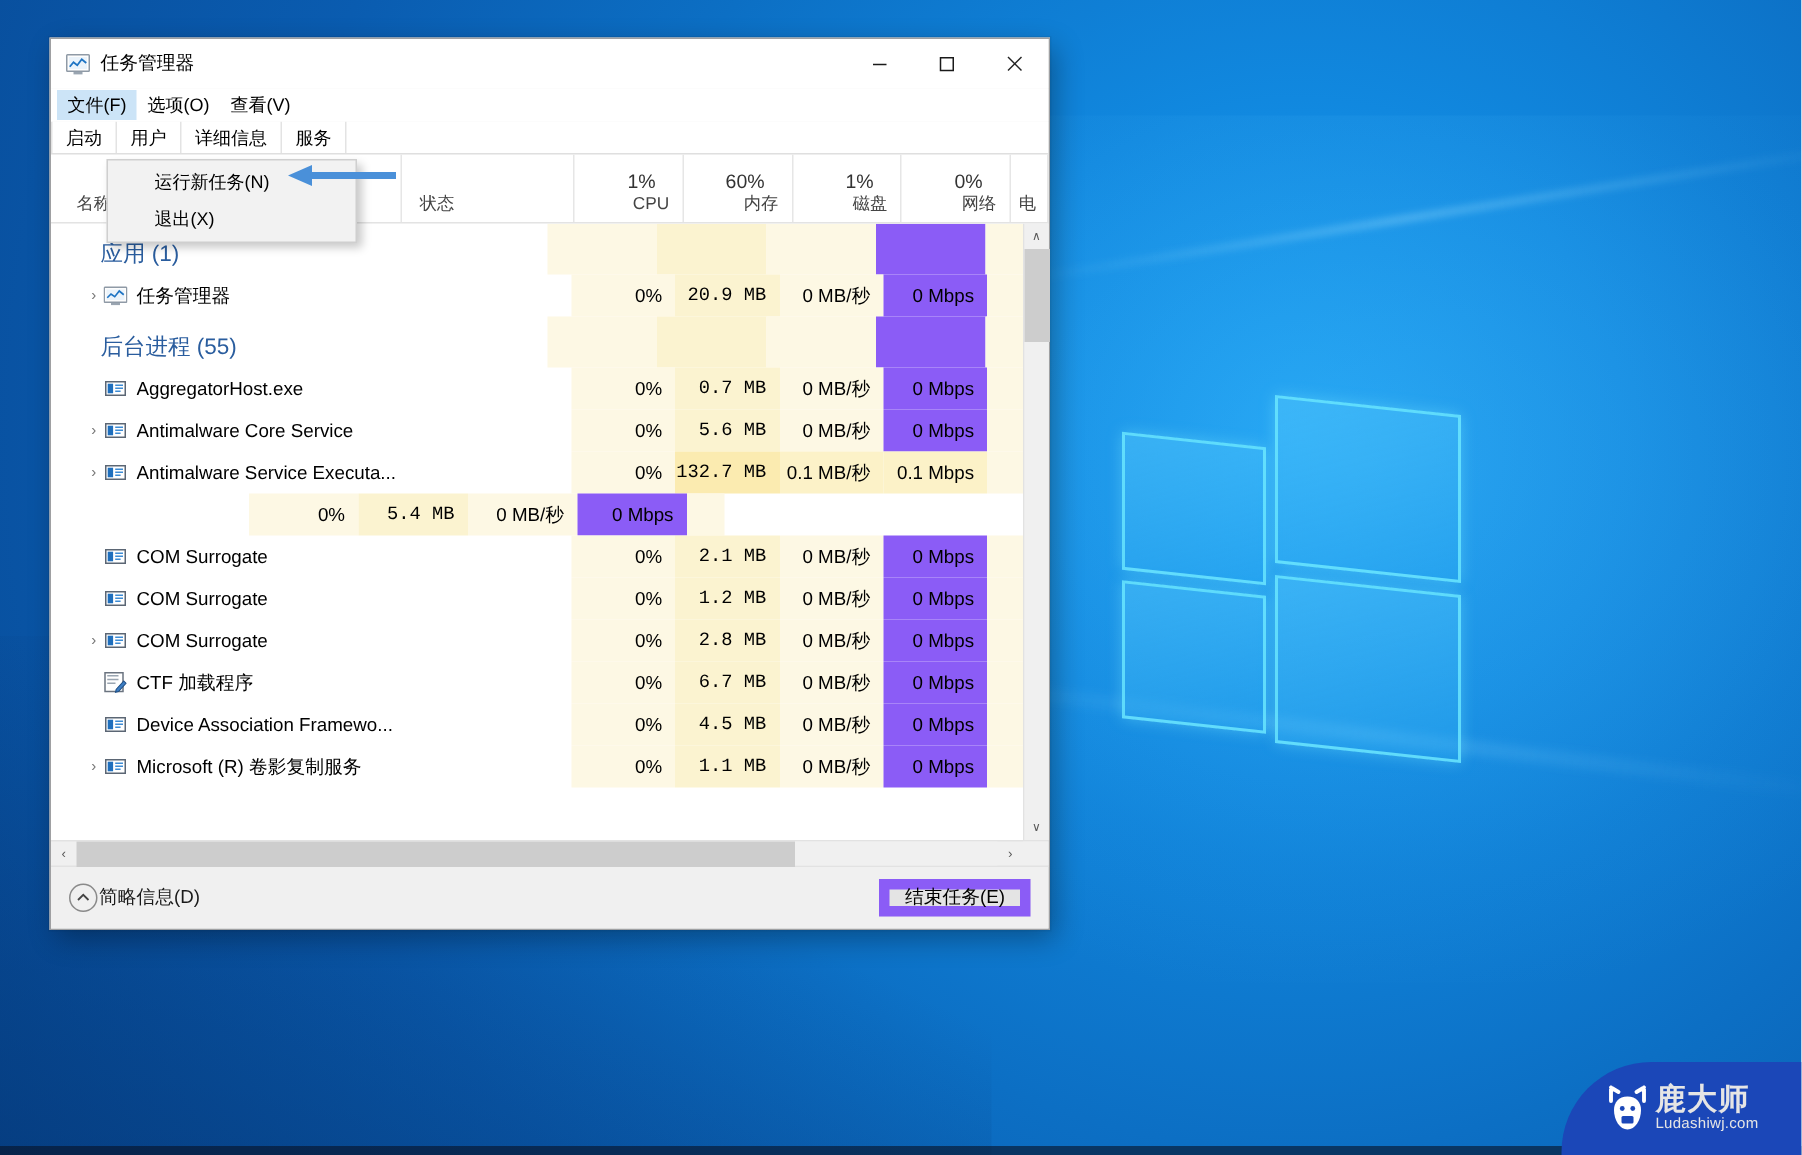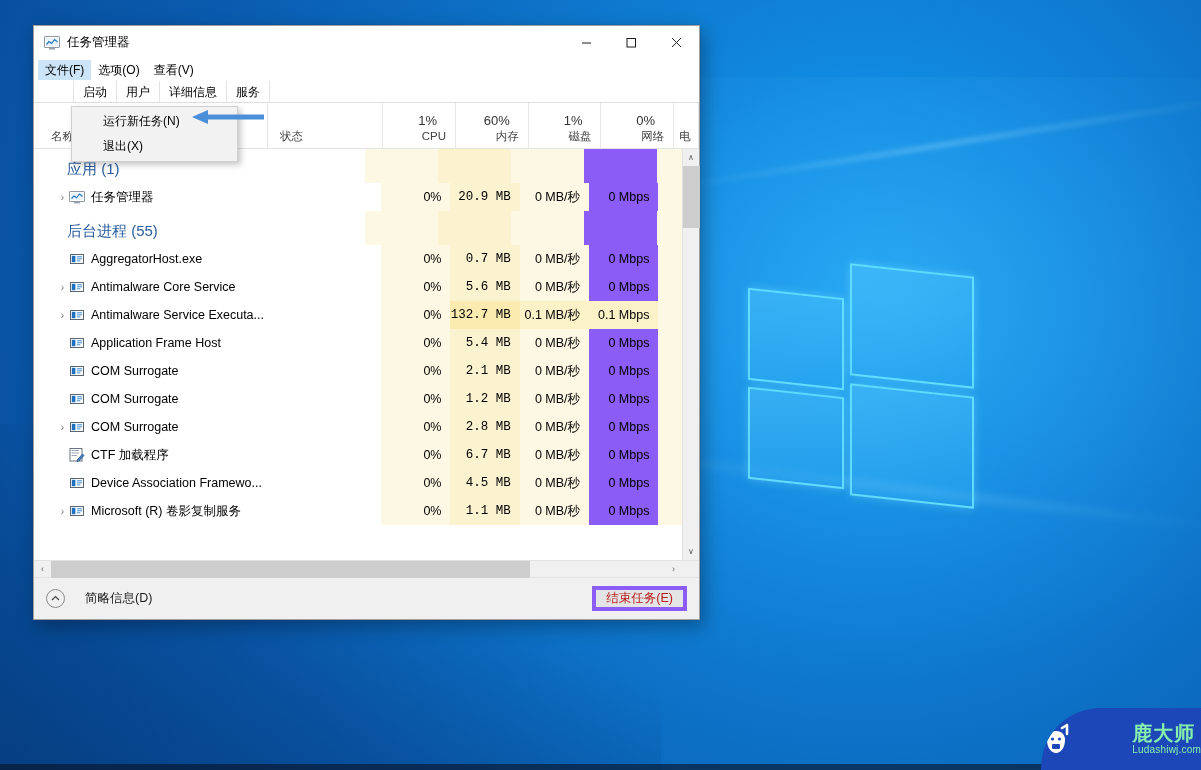--- a/index.html
+++ b/index.html
@@ -48,22 +48,22 @@
   #winlogo .p3 { left:48px; top:152px; width:96px;  height:92px;  transform:skewY(6.2deg); }
   #winlogo .p4 { left:150px; top:150px;width:124px; height:112px; transform:skewY(6.2deg); }
 
   
   #taskbar { position:absolute; left:0; bottom:0; width:100%; height:6px; background:rgba(8,20,40,0.62); }
 
   
   #watermark {
     position:absolute; right:0; bottom:0; width:160px; height:62px;
     background:#1b47b8; border-top-left-radius:60px;
-    display:flex; align-items:center; justify-content:space-between; gap:4px;
-    color:#86efac; overflow:hidden;
+    display:flex; align-items:center; justify-content:center; gap:4px;
+    color:#e5e5e5; overflow:hidden;
   }
   #watermark .deer { width:30px; height:34px; flex:0 0 auto; }
   #watermark .wmtext { display:flex; flex-direction:column; line-height:1; }
   #watermark .wm-cn { font-size:20px; font-weight:bold; letter-spacing:1px; }
   #watermark .wm-en { font-size:10px; letter-spacing:0.2px; margin-top:2px; }
 
   
   #tm {
     position:absolute; left:33px; top:25px; width:667px; height:595px;
     background:#f0f0f0; border:1px solid #9fa0a2;
@@ -88,21 +88,21 @@
     background:#f2f2f2; border:1px solid #cfcfcf;
     box-shadow:3px 3px 6px rgba(0,0,0,0.22);
     padding:2px 0; z-index:40; font-size:12px;
   }
   #filemenu .mitem { height:25px; display:flex; align-items:center; padding-left:31px; color:#000; }
 
   
   #ptr { position:absolute; left:158px; top:83px; width:72px; height:16px; z-index:45; }
 
   
-  #tabs { height:22px; background:#ffffff; display:flex; align-items:stretch; font-size:12px; flex:0 0 auto; position:relative; z-index:10; border-bottom:1px solid #dfdfdf;padding-left:39px; }
+  #tabs { height:22px; background:#ffffff; display:flex; align-items:stretch; font-size:12px; flex:0 0 auto; position:relative; z-index:10; border-bottom:1px solid #dfdfdf; }
   #tabs .tab { padding:2px 9px 0 9px; display:flex; align-items:center; color:#000; border-right:1px solid #e3e3e3; }
   #tabs .tab:first-child { border-left:1px solid #e3e3e3; }
   #tabs .filler { flex:1; }
 
   
   #cols {
     display:flex; height:46px; background:#ffffff; font-size:11.5px; color:#444;
     border-bottom:1px solid #e3e3e3; flex:0 0 auto; position:relative; z-index:5;
   }
   #cols .c { display:flex; flex-direction:column; justify-content:flex-end; padding-bottom:4px; border-right:1px solid #e6e6e6; position:relative; }
@@ -150,25 +150,25 @@
 
   
   #hsb { height:17px; background:#f0f0f0; display:flex; align-items:stretch; flex:0 0 auto; border-top:1px solid #e2e2e2; }
   #hsb .arw { width:17px; display:flex; align-items:center; justify-content:center; font-size:9px; color:#5a5a5a; }
   #hsb .track { flex:1; position:relative; background:#f0f0f0; }
   #hsb .thumb { position:absolute; left:0; top:0; height:17px; width:78%; background:#cdcdcd; }
   #hsb .corner { width:17px; background:#f0f0f0; }
 
   
   #footer { height:42px; background:#f0f0f0; display:flex; align-items:center; padding:0 12px; flex:0 0 auto; border-top:1px solid #e2e2e2; }
-  #footer .less { display:flex; align-items:center; gap:20px; font-size:12.5px; color:#1a1a1a; }
+  #footer .less { display:flex; align-items:center; gap:1px; font-size:12.5px; color:#1a1a1a; }
   #footer .lcirc { width:19px; height:19px; border-radius:50%; border:1px solid #8a8a8a; display:flex; align-items:center; justify-content:center; font-size:9px; color:#444; }
   #endbtn {
     margin-left:auto; min-width:88px; height:25px; background:#e4e4e4;
-    border:4px solid #8b5cf6; color:#b91c1c; font-size:12.5px;
+    border:7px solid #8b5cf6; color:#000000; font-size:12.5px;
     display:flex; align-items:center; justify-content:center; padding:0 10px;
   }
 </style>
 </head>
 <body>
 
 <div id="desktop">
   <div class="glow"></div>
   <div class="ray1"></div>
   <div class="ray2"></div>
@@ -353,29 +353,20 @@
             <span class="pname">Antimalware Service Executa...</span>
           </div>
           <div class="cell cstate"></div>
           <div class="cell cnum t-cpu">0%</div>
           <div class="cell cnum t-mem">132.7 MB</div>
           <div class="cell cnum t-disk">0.1 MB/秒</div>
           <div class="cell cnum t-net">0.1 Mbps</div>
           <div class="cell cpow t-pow"></div>
         </div>
         <div class="row">
-          <div class="cell cname">
-            <span class="chev"></span>
-            <svg class="picon" viewBox="0 0 16 16">
-              <rect x="1.5" y="3.5" width="13" height="9" fill="#ffffff" stroke="#5b6674"></rect>
-              <rect x="2.8" y="4.8" width="3.6" height="6.4" fill="#1f6fbd"></rect>
-              <path d="M7.8 5.8 L13 5.8 M7.8 7.8 L13 7.8 M7.8 9.8 L11.4 9.8" stroke="#3d8bd4" stroke-width="1"></path>
-            </svg>
-            <span class="pname">Application Frame Host</span>
-          </div>
           <div class="cell cstate"></div>
           <div class="cell cnum t-cpu">0%</div>
           <div class="cell cnum t-mem">5.4 MB</div>
           <div class="cell cnum t-disk">0 MB/秒</div>
           <div class="cell cnum t-net">0 Mbps</div>
           <div class="cell cpow t-pow"></div>
         </div>
         <div class="row">
           <div class="cell cname">
             <span class="chev"></span>

